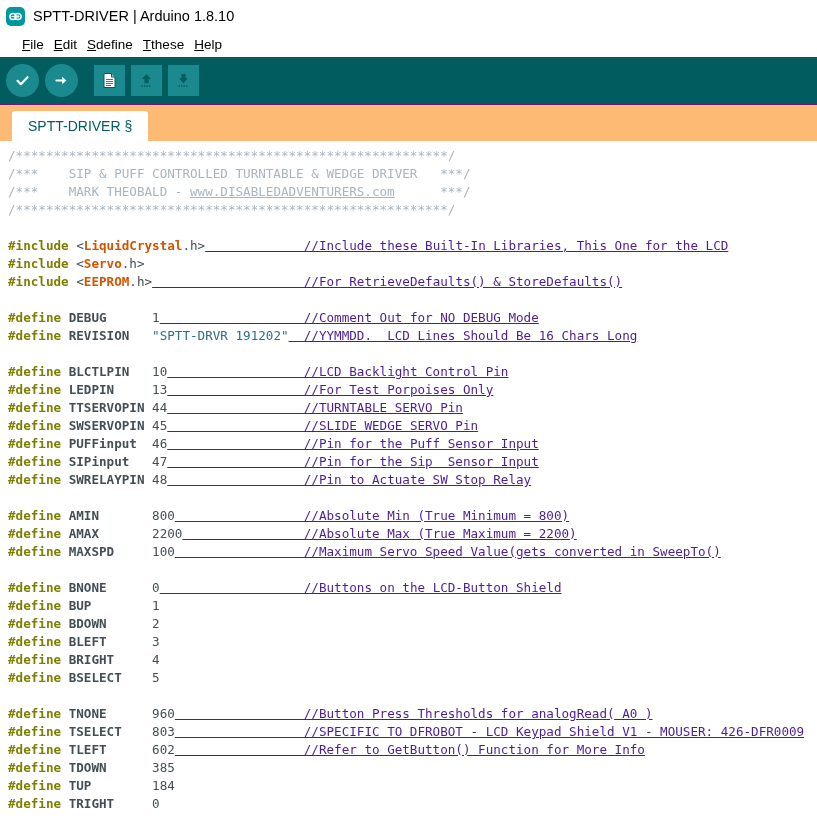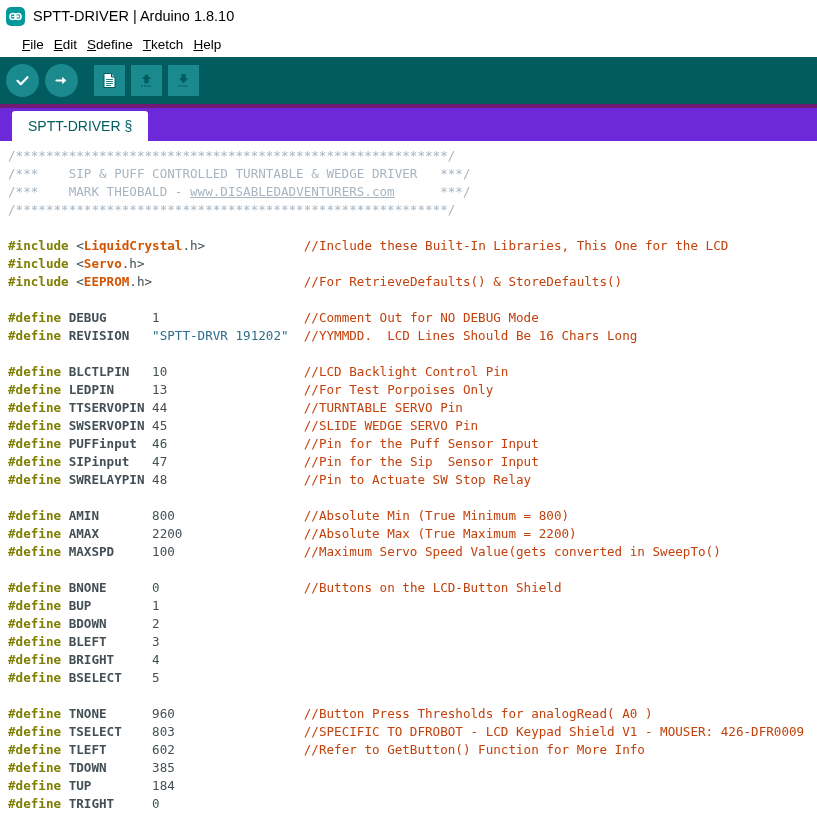--- a/index.html
+++ b/index.html
@@ -76,22 +76,22 @@
     background: #1a8a8e;
     display: flex; align-items: center; justify-content: center;
     cursor: pointer;
     flex: 0 0 auto;
   }
   .tb-gap { width: 4px; flex: 0 0 auto; }
 
   
   #tabbar {
     height: 37px;
-    background: #6d28d9;
-    border-top: 4px solid #701a75;
+    background: #fdba74;
+    border-top: 1px solid #701a75;
     display: flex;
     align-items: flex-end;
     padding-left: 12px;
     text-align: center;
   }
   .tab {
     background: #ffffff;
     color: #005c5f;
     font-size: 14px;
     height: 30px;
@@ -114,21 +114,21 @@
     font-family: "DejaVu Sans Mono", "Liberation Mono", monospace;
     font-size: 12.6px;
     line-height: 18px;
     white-space: pre;
     color: #434f54;
     letter-spacing: 0px;
     padding-left: 4px;
   }
   .ln { display: block; height: 18px; }
   .cm  { color: #a8b5c0; }           
-  .cm2 { color: #c2410c; }           
+  .cm2 { color: #4c1d95; text-decoration: underline; }           
   .lnk { color: #a8b5c0; text-decoration: underline; cursor: pointer; margin-top: 18px; }
   .pre { color: #7e7e00; font-weight: bold; }           
   .id  { color: #434f54; font-weight: bold; }
   .lib { color: #d35400; font-weight: bold; }
   .num { color: #434f54; }
   .str { color: #2d6e8e; }
   .pun { color: #434f54; }
 </style>
 </head>
 <body>
@@ -143,21 +143,21 @@
       <line x1="10" y1="6" x2="10" y2="9" stroke="#ffffff" stroke-width="1.1"></line>
     </svg>
   </div>
   <div id="title-text">SPTT-DRIVER | Arduino 1.8.10</div>
 </div>
 
 <div id="menubar">
   <div class="menu-item"><span class="mn">F</span><span>ile</span></div>
   <div class="menu-item"><span class="mn">E</span><span>dit</span></div>
   <div class="menu-item"><span class="mn">S</span><span>define</span></div>
-  <div class="menu-item"><span class="mn">T</span><span>ketch</span></div>
+  <div class="menu-item"><span class="mn">T</span><span>these</span></div>
   <div class="menu-item"><span class="mn">H</span><span>elp</span></div>
 </div>
 
 <div id="toolbar">
   <div class="tb-round">
     <svg width="17" height="17" viewBox="0 0 17 17" aria-hidden="true">
       <path d="M3.5 8.8 L6.8 12.2 L13.5 5.2" fill="none" stroke="#ffffff" stroke-width="2.2" stroke-linecap="round" stroke-linejoin="round"></path>
     </svg>
   </div>
   <div class="tb-round">

